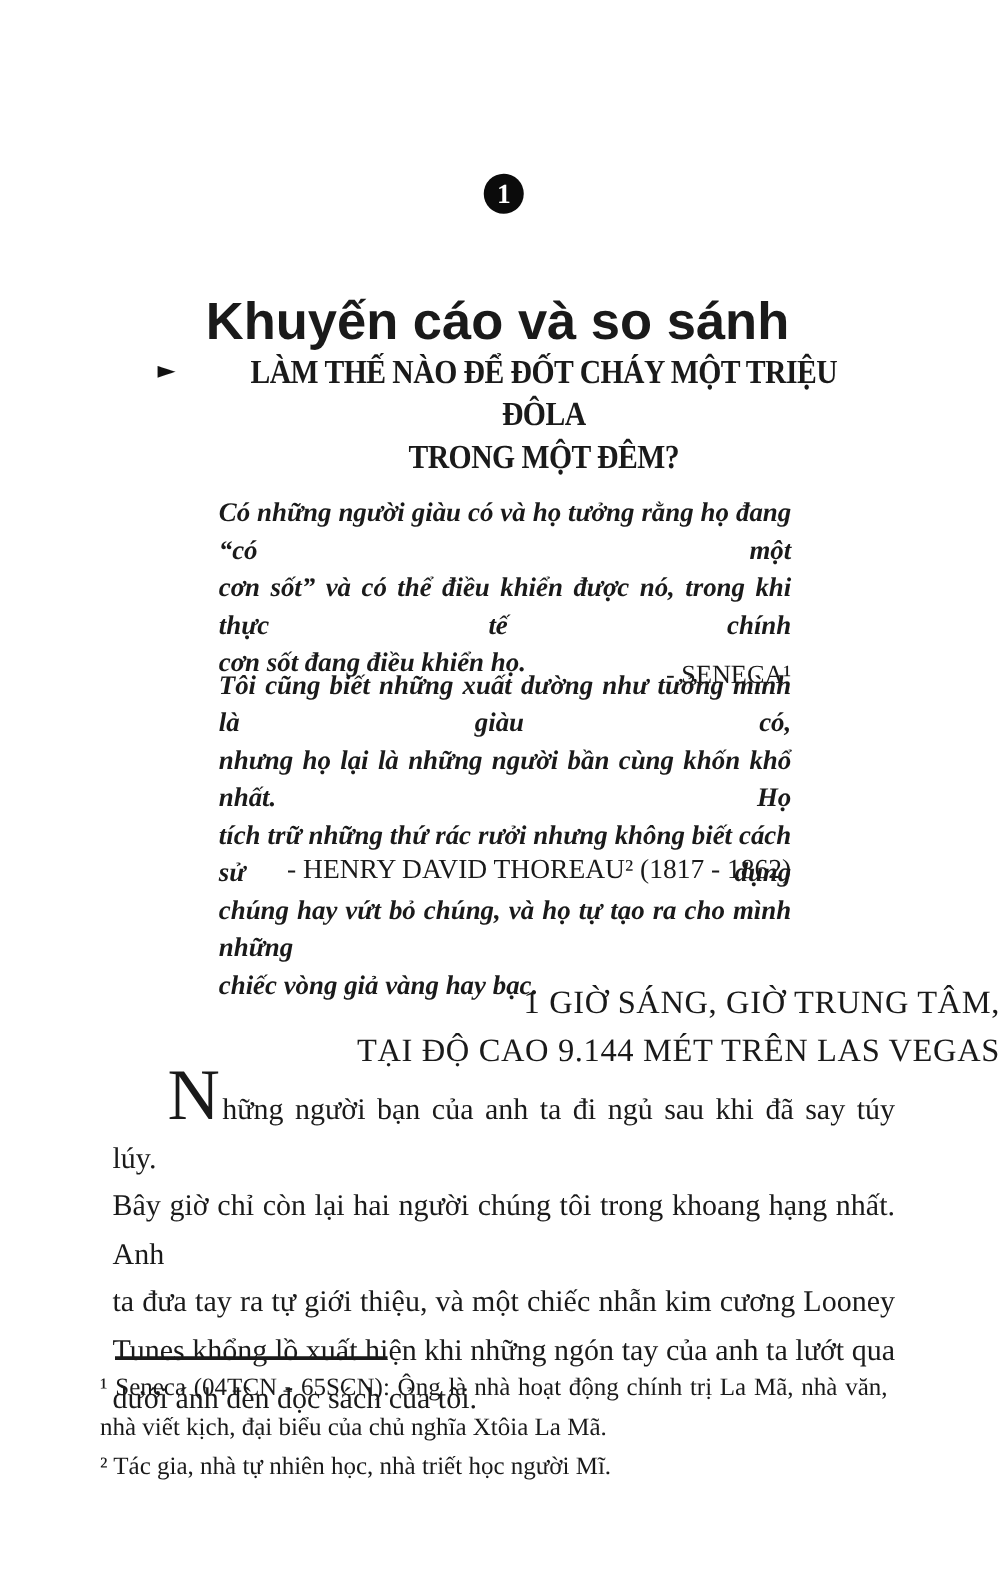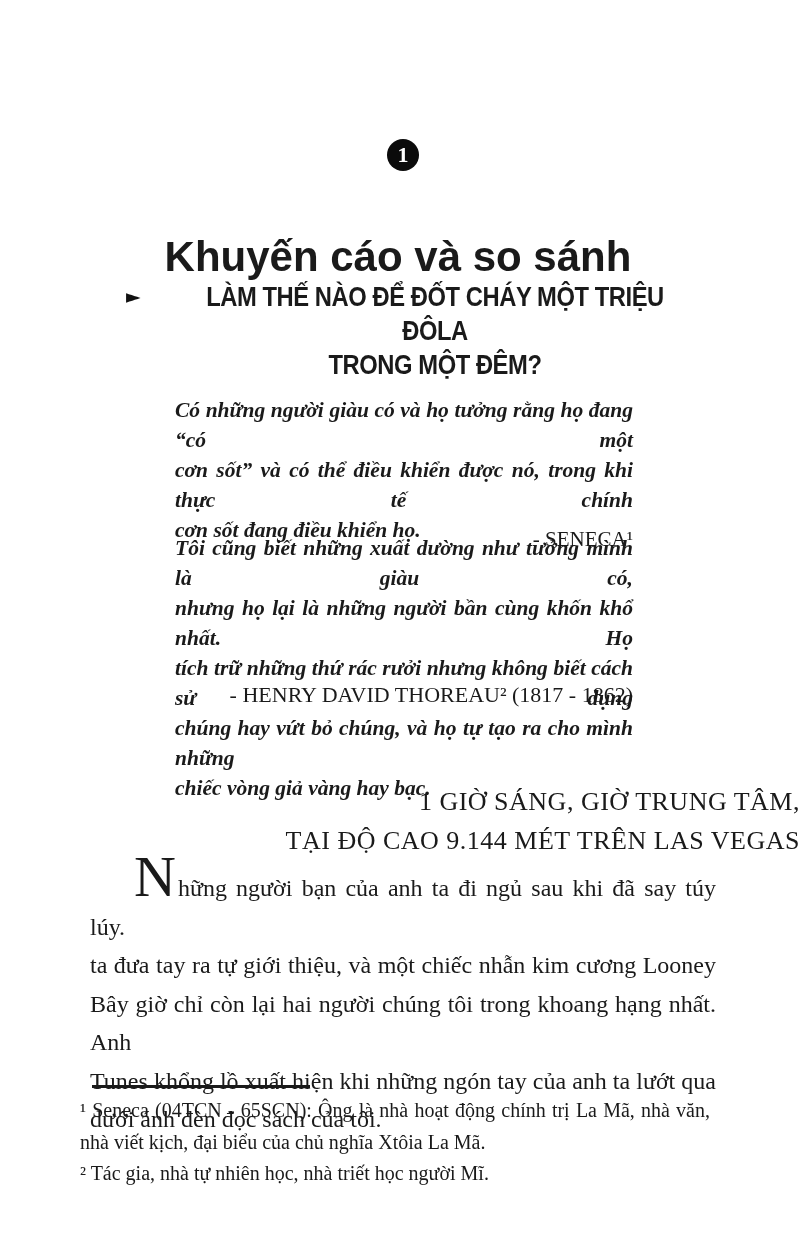--- a/index.html
+++ b/index.html
@@ -27,21 +27,21 @@
     text-align:center;
     font-family:"Liberation Sans", sans-serif;
     font-weight:600;
     font-size:42px;
     letter-spacing:0px;
   }
   
   .subtitle{
     position:absolute;left:160px;top:280px;width:550px;
     text-align:center;
-    font-family:Liberation Sans, sans-serif;
+    font-family:Liberation Serif, serif;
     font-weight:bold;
     font-size:27px;
     line-height:34px;
     letter-spacing:-0.5px;
   }
   .subtitle .sub-line{transform:scaleX(0.88);transform-origin:50% 50%;}
   .bullet-arrow{
     position:absolute;left:126px;top:285px;
     font-size:19px;color:#111;
     font-family:"DejaVu Sans", sans-serif;
@@ -135,22 +135,22 @@
   </div>
   <div class="attribution attr-thoreau">- HENRY DAVID THOREAU² (1817 - 1862)</div>
 
   <div class="section-heading">
     <div>1 GIỜ SÁNG, GIỜ TRUNG TÂM,</div>
     <div>TẠI ĐỘ CAO 9.144 MÉT TRÊN LAS VEGAS</div>
   </div>
 
   <div class="body-par">
     <div class="b-line first"><span class="drop-cap">N</span><span>hững người bạn của anh ta đi ngủ sau khi đã say túy lúy.</span></div>
+    <div class="b-line">Bây giờ chỉ còn lại hai người chúng tôi trong khoang hạng nhất. Anh</div>
     <div class="b-line">ta đưa tay ra tự giới thiệu, và một chiếc nhẫn kim cương Looney</div>
-    <div class="b-line">Bây giờ chỉ còn lại hai người chúng tôi trong khoang hạng nhất. Anh</div>
     <div class="b-line">Tunes khổng lồ xuất hiện khi những ngón tay của anh ta lướt qua</div>
     <div class="b-line last">dưới ánh đèn đọc sách của tôi.</div>
   </div>
 
   <div class="footnote-rule"></div>
 
   <div class="footnotes">
     <div class="f-line">¹ Seneca (04TCN - 65SCN): Ông là nhà hoạt động chính trị La Mã, nhà văn,</div>
     <div class="f-line left">nhà viết kịch, đại biểu của chủ nghĩa Xtôia La Mã.</div>
     <div class="f-line left">² Tác gia, nhà tự nhiên học, nhà triết học người Mĩ.</div>

